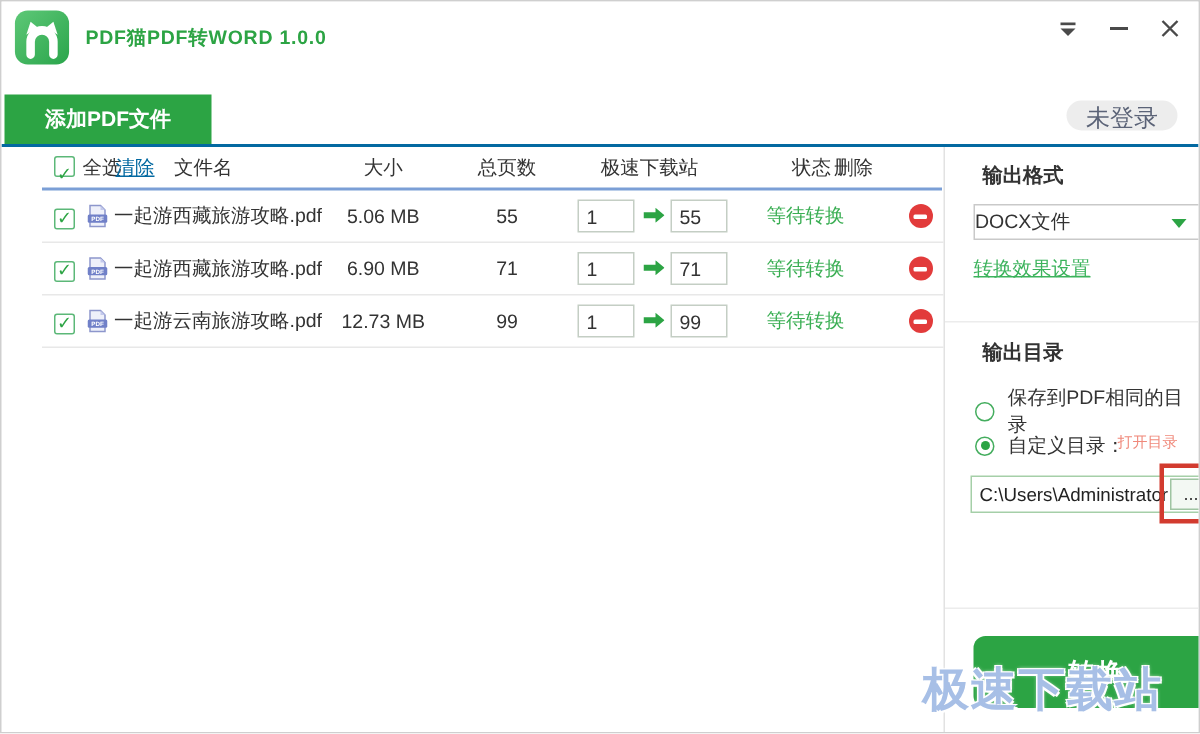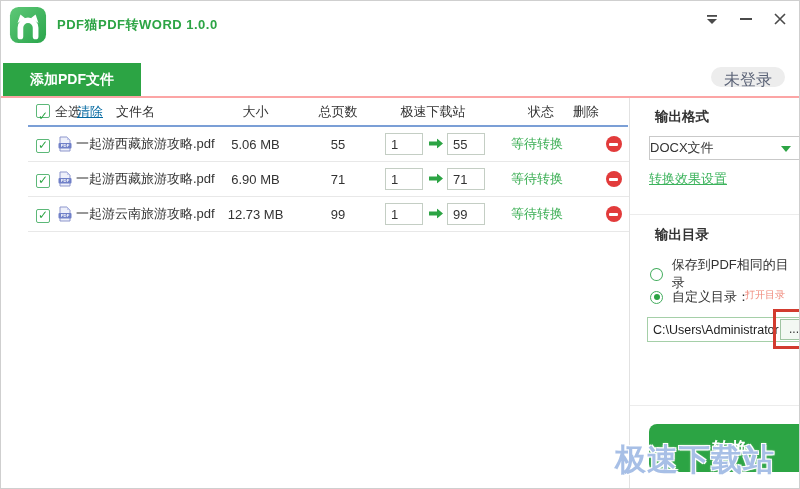--- a/index.html
+++ b/index.html
@@ -8,42 +8,42 @@
 
   
   .titlebar { position:relative; height:50px; background:#fff; }
   .logo { position:absolute; left:8px; top:5px; width:38px; height:38px; }
   .app-title { position:absolute; left:56px; top:15px; font-size:13px; font-weight:bold; color:#2ca444; letter-spacing:.5px; }
   .win-controls { position:absolute; right:10px; top:6px; height:24px; display:flex; align-items:center; gap:16px; }
   .wc-btn { width:18px; height:18px; display:flex; align-items:center; justify-content:center; cursor:default; }
   .min-bar { display:inline-block; width:12px; height:2px; background:#4a4a4a; }
 
   
-  .tabstrip { position:relative; height:47px; background:#fff; border-bottom:2px solid #fca5a5; }
+  .tabstrip { position:relative; height:47px; background:#fff; border-bottom:2px solid #0369a1; }
   .add-tab { position:absolute; left:2px; bottom:0; width:138px; height:33px; background:#2ca444; color:#fff; font-size:14px; font-weight:bold; text-align:center; line-height:33px; }
   .login-pill { position:absolute; right:14px; top:16px; width:74px; height:20px; background:#ededed; border-radius:13px; color:#5b6377; font-size:16px; text-align:center; line-height:25px; }
 
   
   .main { display:flex; height:390px;margin-left:27px; }
   .table-area { position:relative; width:602px; height:100%; border-right:1px solid #e2e2e2; background:#fff; }
   .side-panel { position:relative; flex:1; height:100%; background:#fff; }
 
   
   .thead { position:relative; height:27px; font-size:13px; color:#333; }
   .thead span { position:absolute; top:0; line-height:27px; }
   .blue-line { height:2px; background:#7b9fd6; width:600px; }
   .h-check { left:8px; top:6px !important; }
   .h-selall { left:27px; }
   .h-clear { left:49px; color:#0369a1; text-decoration:underline; }
   .h-name { left:88px; }
   .h-size { left:185px; width:85px; text-align:center; }
   .h-pages { left:275px; width:70px; text-align:center; }
   .h-range { left:355px; width:100px; text-align:center; }
   .h-status { left:478px; width:70px; text-align:center; }
-  .h-del { left:528px; width:60px; text-align:center; }
+  .h-del { left:528px; width:60px; }
 
   
   .trow { position:relative; height:35px; border-bottom:1px solid #e8e8e8; font-size:13px; color:#333; }
   .trow > * { position:absolute; top:50%; transform:translateY(-50%); }
   .c-check { left:8px; }
   .c-icon { left:29px; width:16px; height:16px; }
   .c-name { left:48px; white-space:nowrap; }
   .c-size { left:185px; width:85px; text-align:center; }
   .c-pages { left:275px; width:70px; text-align:center; }
   .c-from { left:357px; }

